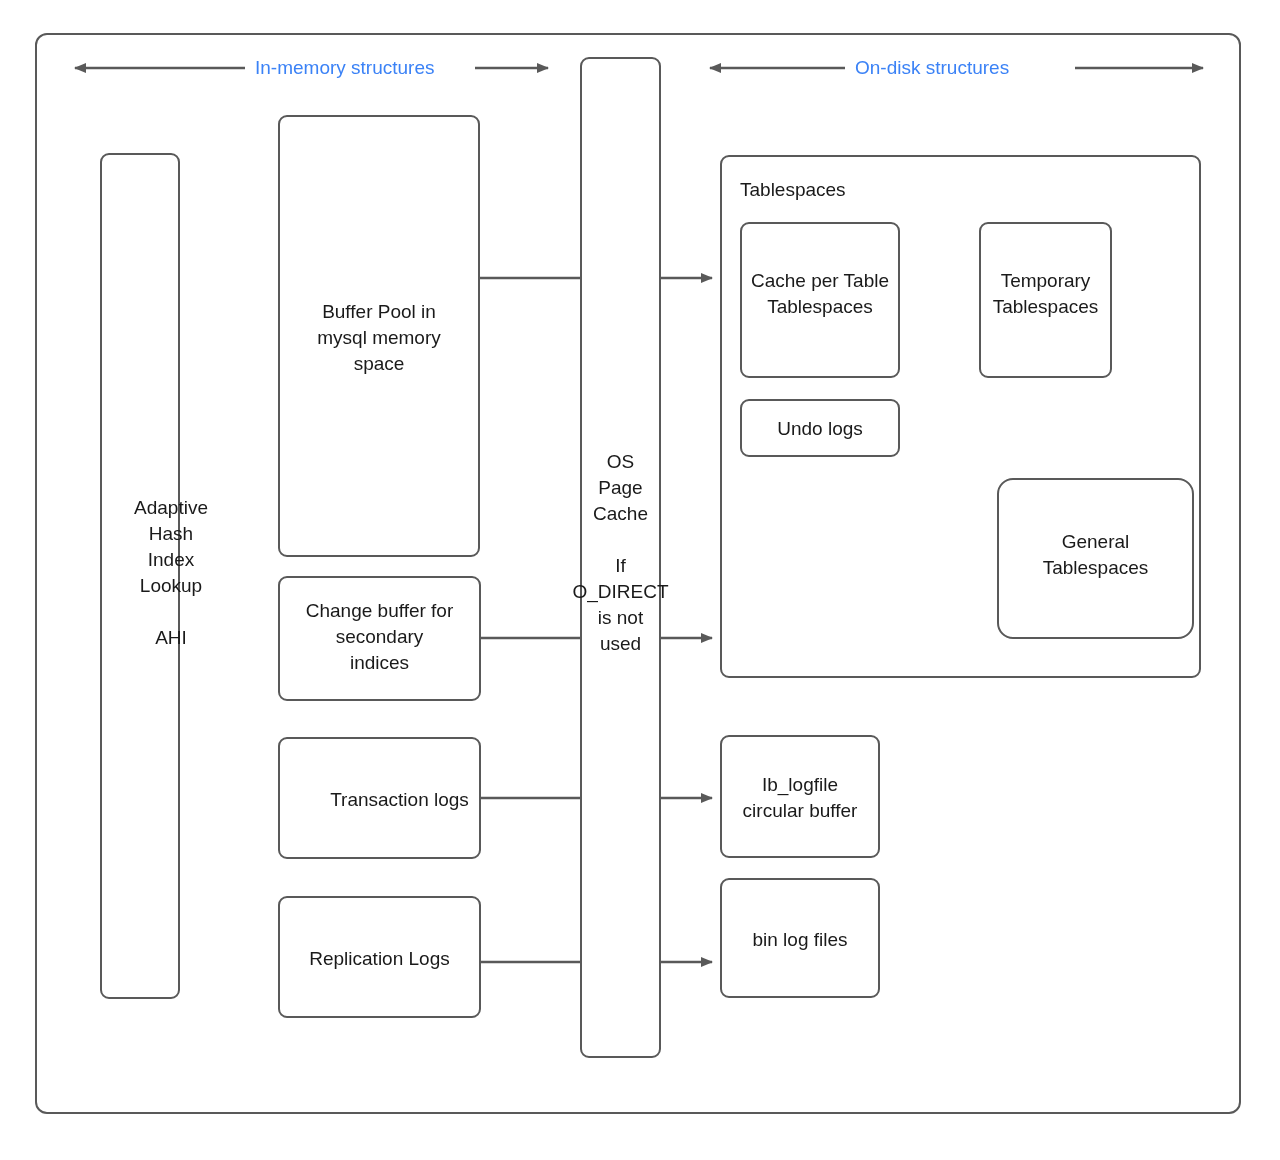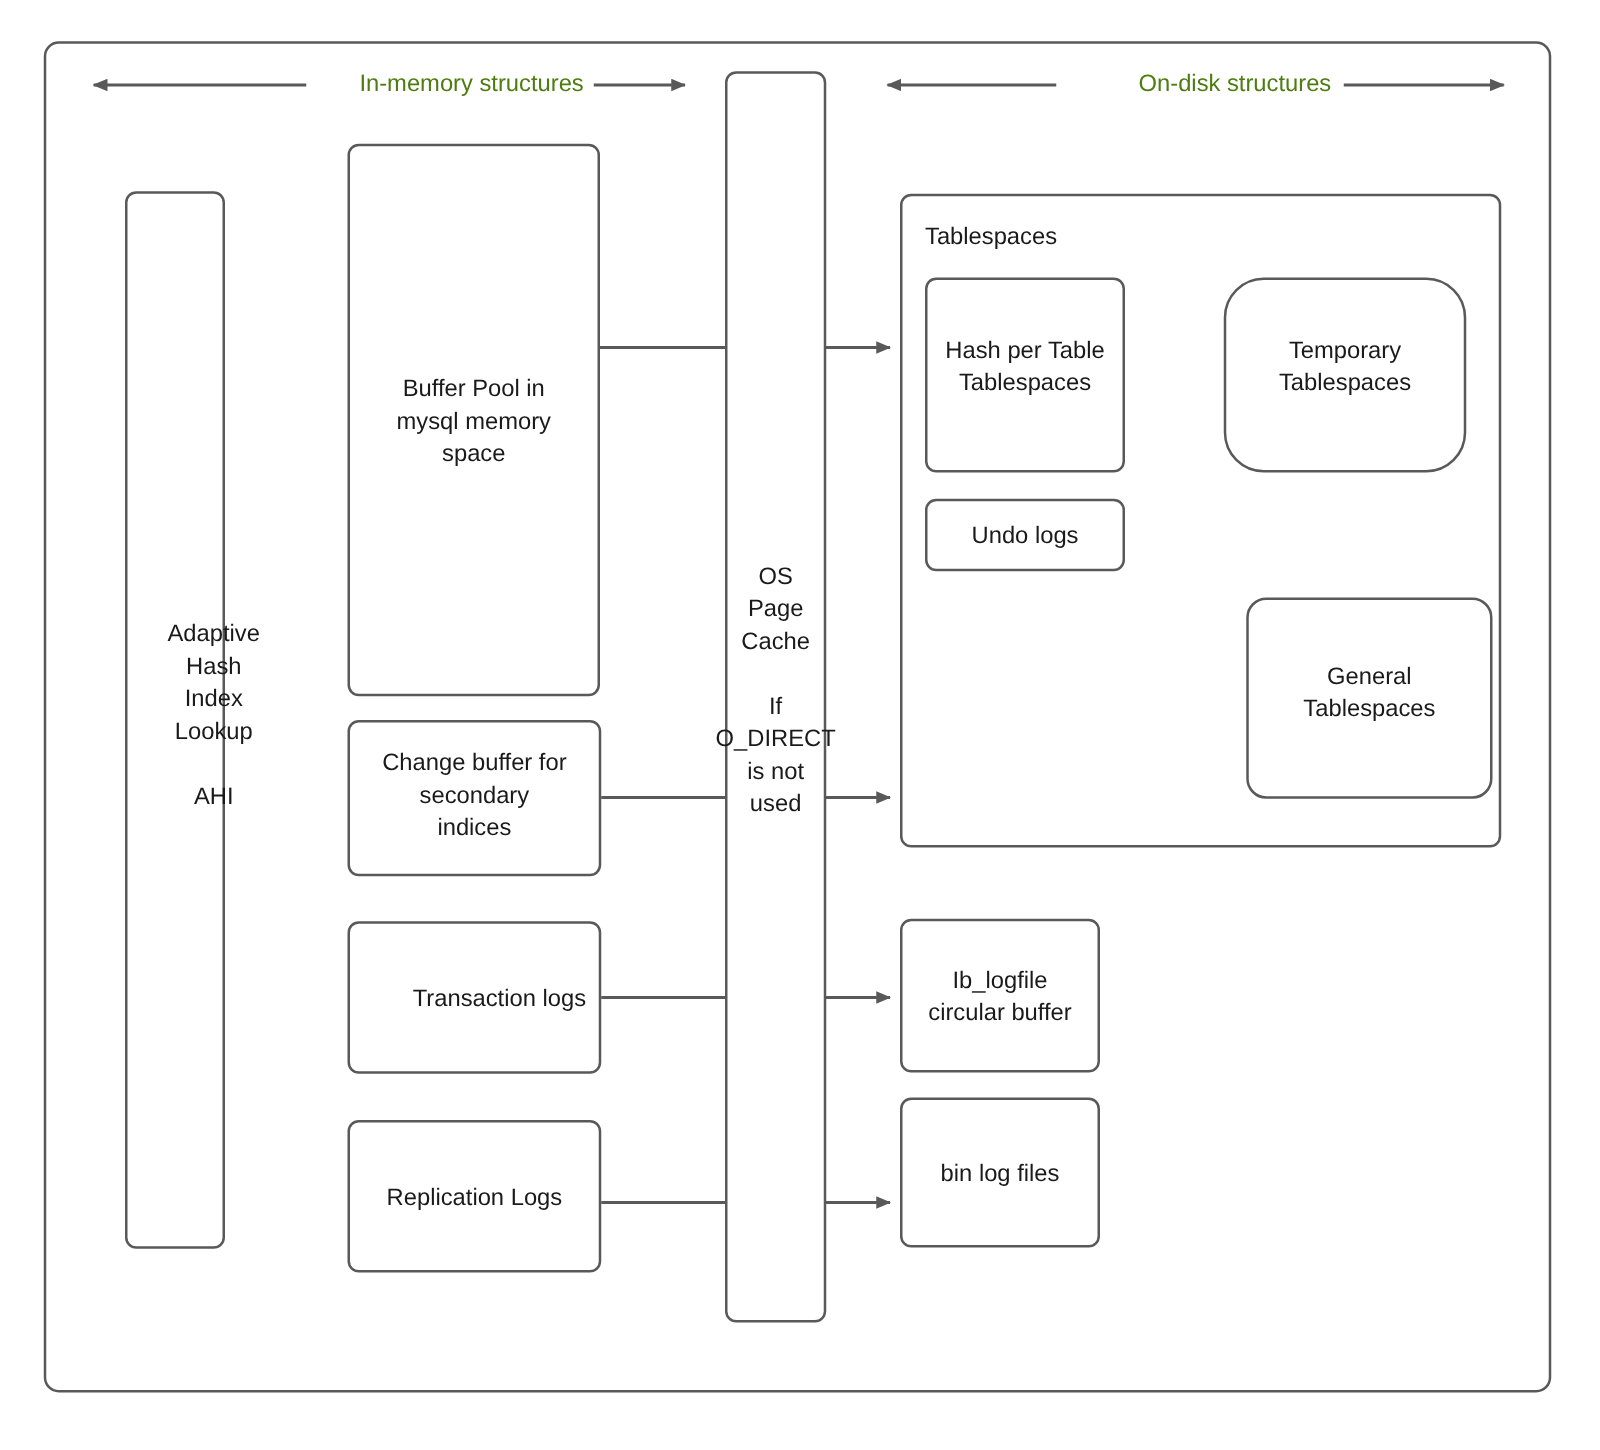--- a/index.html
+++ b/index.html
@@ -46,22 +46,22 @@
     top: 20px;
     font-size: 19px;
     line-height: 26px;
     text-align: left;
     color: #1a1a1a;
   }
   .axis-label {
     position: absolute;
     font-size: 19px;
     line-height: 26px;
-    color: #4d7c0f;
-    text-align: right;
+    color: #3b82f6;
+    text-align: left;
     white-space: nowrap;
   }
   svg.lines {
     position: absolute;
     left: 0;
     top: 0;
     width: 1280px;
     height: 1160px;
     pointer-events: none;
     overflow: visible;
@@ -142,25 +142,25 @@
 O_DIRECT
 is not
 used</span>
   </div>
 
   <div class="box zstack" style="left:720px; top:155px; width:481px; height:523px;">
     <div class="tablespaces-title">Tablespaces</div>
   </div>
 
   <div class="box zstack" style="left:740px; top:222px; width:160px; height:156px;">
-    <span class="boxlabel" style="top:44px;">Hash per Table
+    <span class="boxlabel" style="top:44px;">Cache per Table
 Tablespaces</span>
   </div>
 
-  <div class="box zstack" style="left:979px; top:222px; width:194px; height:156px;border-radius:32px;">
+  <div class="box zstack" style="left:979px; top:222px; width:133px; height:156px;">
     <span class="boxlabel" style="top:44px;">Temporary
 Tablespaces</span>
   </div>
 
   <div class="box zstack" style="left:740px; top:399px; width:160px; height:58px;padding-left:44px;">
     <span class="boxlabel" style="top:15px;">Undo logs</span>
   </div>
 
 
   <div class="box zstack" style="left:997px; top:478px; width:197px; height:161px;border-radius:16px;">

